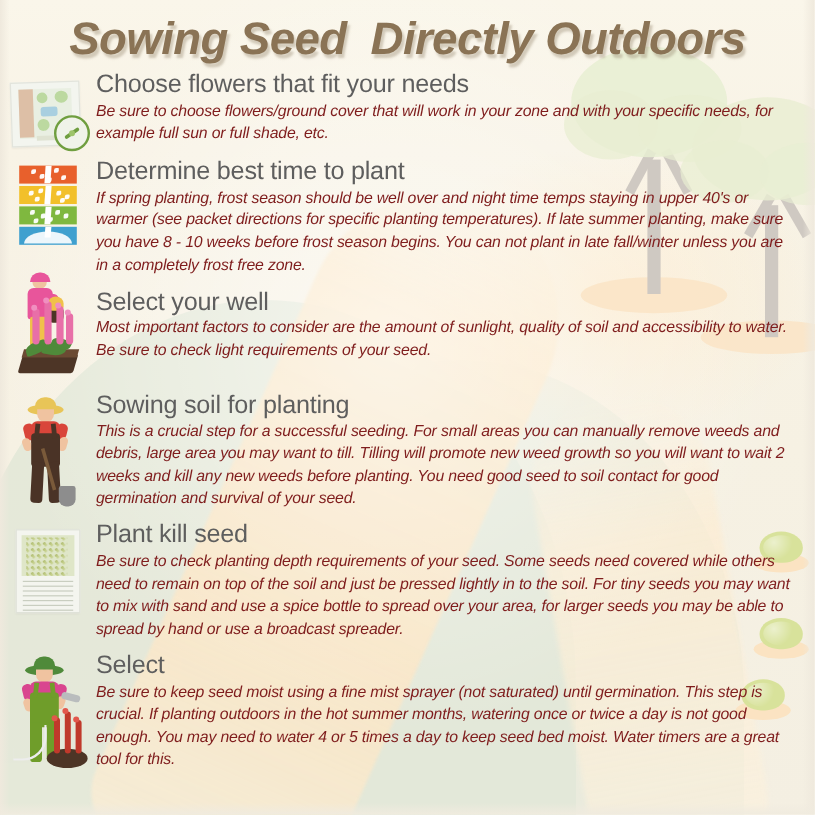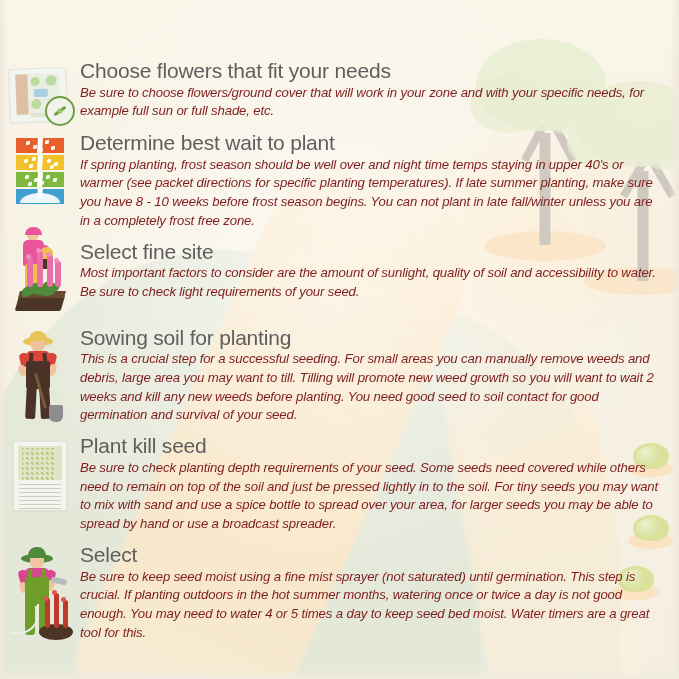--- a/index.html
+++ b/index.html
@@ -260,20 +260,21 @@
     <div class="shrub" style="left:613px; top:566px;">
       <div class="mound"></div>
       <div class="bush"></div>
     </div>
 
     <div class="left-edge"></div>
     <div class="right-edge"></div>
     <div class="bottom-edge"></div>
   </div>
 
+  <div class="title">Sowing Seed  Directly Outdoors</div>
 
   <div class="sections">
 
     <div class="section s0">
       <div class="icon-col">
         <div class="icon-box" style="margin-top:8px;">
           <div class="plan">
             <div class="lawn"></div>
             <div class="brick" style="left:6px; top:5px; width:12px; height:40px;"></div>
             <div class="bed" style="left:21px; top:8px; width:9px; height:9px; border-radius:50%;"></div>
@@ -330,21 +331,21 @@
                 <i style="left:12px; top:10px;"></i>
             </div>
           </div>
           <div class="band b4">
             <div class="wave"></div>
             <div class="twig" style="height:9px;"></div>
           </div>
         </div>
       </div>
       <div class="text-col">
-        <h2 class="sec-title">Determine best wait to plant</h2>
+        <h2 class="sec-title">Determine best time to plant</h2>
         <p class="sec-body">If spring planting, frost season should be well over and  night time temps staying in upper 40's or warmer (see packet directions for specific planting temperatures). If late summer planting, make sure you have 8 - 10 weeks before frost season begins. You can not plant in late fall/winter unless you are in a completely frost free zone.</p>
       </div>
     </div>
 
     <div class="section s2">
       <div class="icon-col">
         <div class="fig" style="margin-top:-12px;">
 
           <div class="skin" style="left:18px; top:0px; width:12px; height:12px; border-radius:50%;"></div>
           <div style="left:16px; top:-2px; width:17px; height:8px; background:#e8559b; border-radius:9px 9px 0 0;"></div>
@@ -366,21 +367,21 @@
           <div class="spike" style="left:28px; top:22px; width:6px; height:36px;"></div>
           <div class="spike" style="left:38px; top:26px; width:6px; height:32px;"></div>
           <div class="spike" style="left:46px; top:32px; width:6px; height:26px;"></div>
           <div class="spike-dot" style="left:17px; top:25px;"></div>
           <div class="spike-dot" style="left:27px; top:19px;"></div>
           <div class="spike-dot" style="left:37px; top:23px;"></div>
           <div class="spike-dot" style="left:45px; top:29px;"></div>
         </div>
       </div>
       <div class="text-col">
-        <h2 class="sec-title">Select fine site</h2>
+        <h2 class="sec-title">Select your well</h2>
         <p class="sec-body">Most important factors to consider are the amount of sunlight, quality of soil and accessibility to water. Be sure to check light  requirements of your seed.</p>
       </div>
     </div>
 
     <div class="section s3">
       <div class="icon-col">
         <div class="fig" style="height:96px; margin-top:2px;">
           <div class="hatbrim" style="left:14px; top:8px; width:30px; height:9px;"></div>
           <div class="hat" style="left:20px; top:2px; width:18px; height:11px; border-radius:9px 9px 3px 3px;"></div>
           <div class="skin" style="left:22px; top:12px; width:14px; height:11px; border-radius:0 0 7px 7px;"></div>

